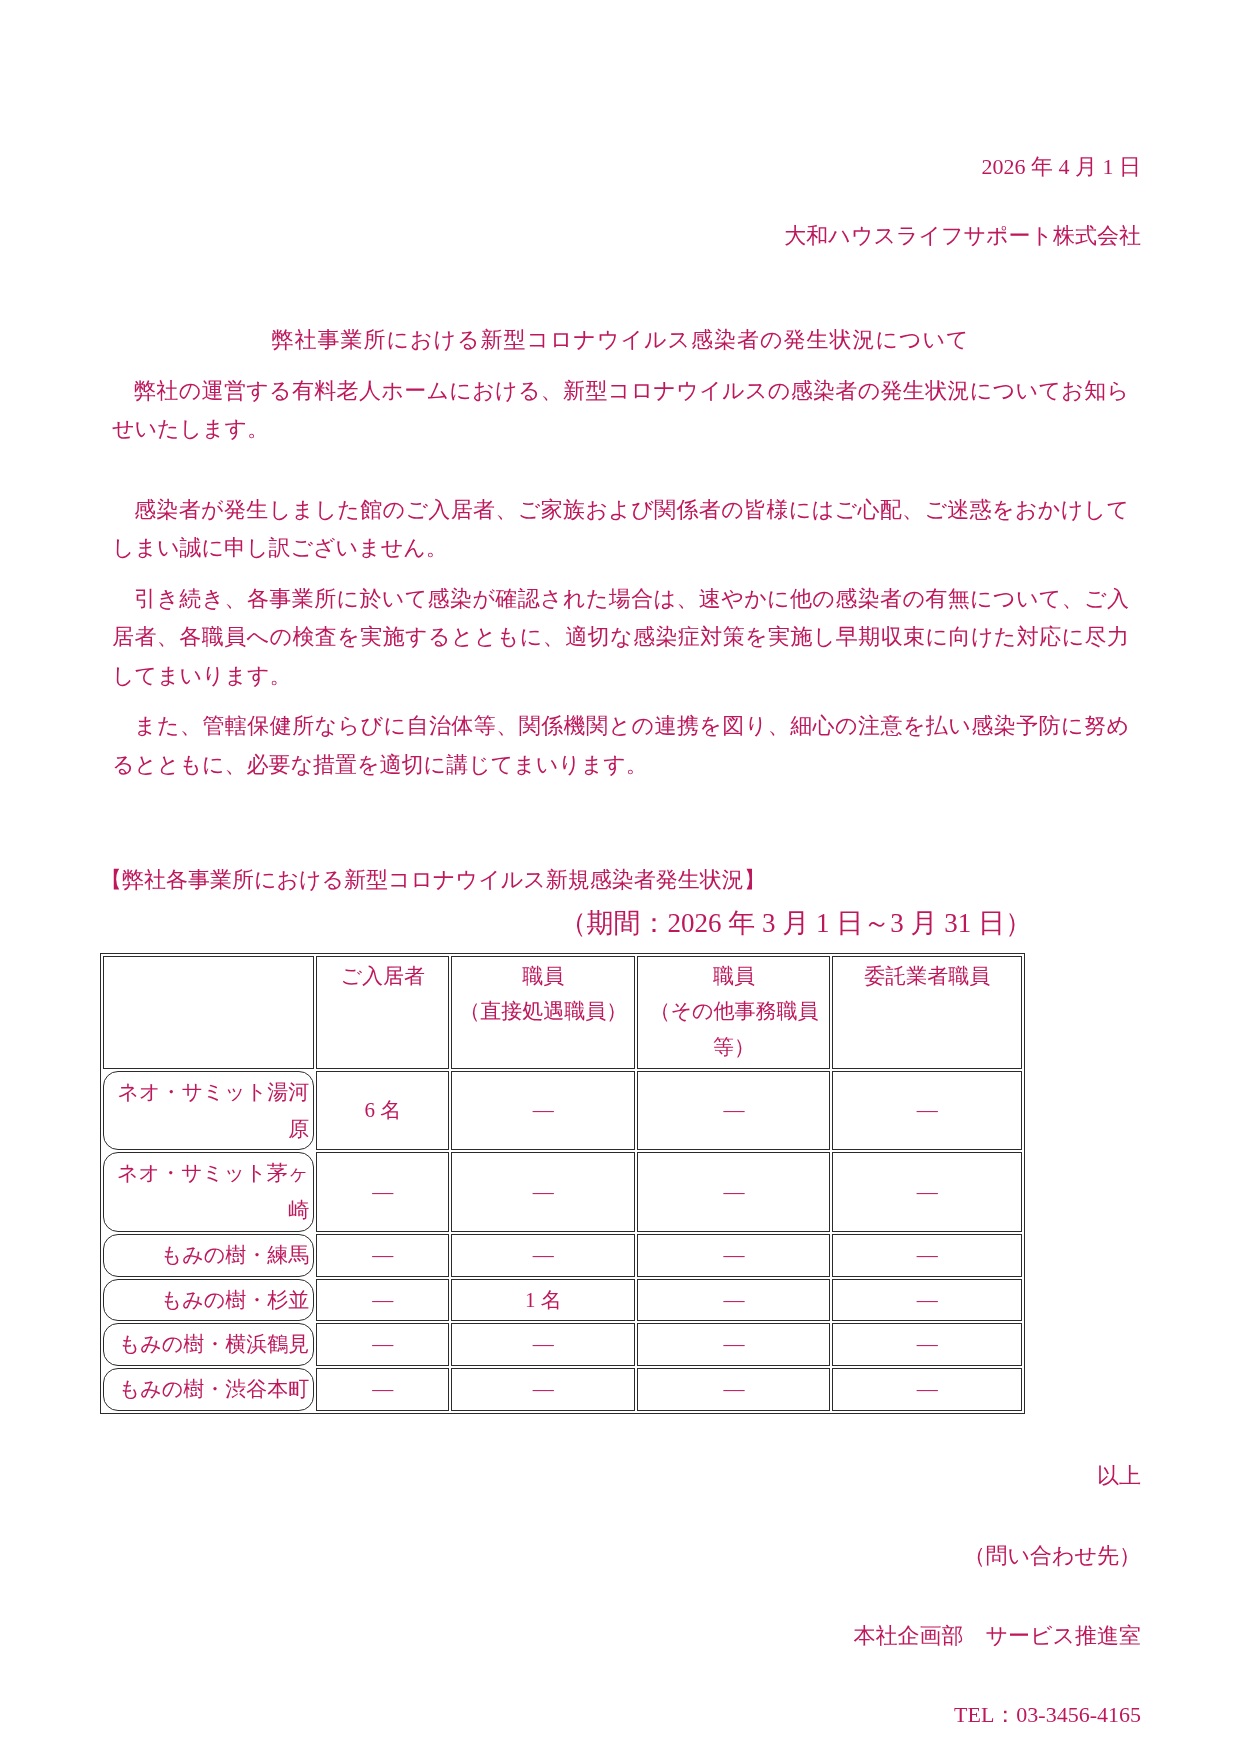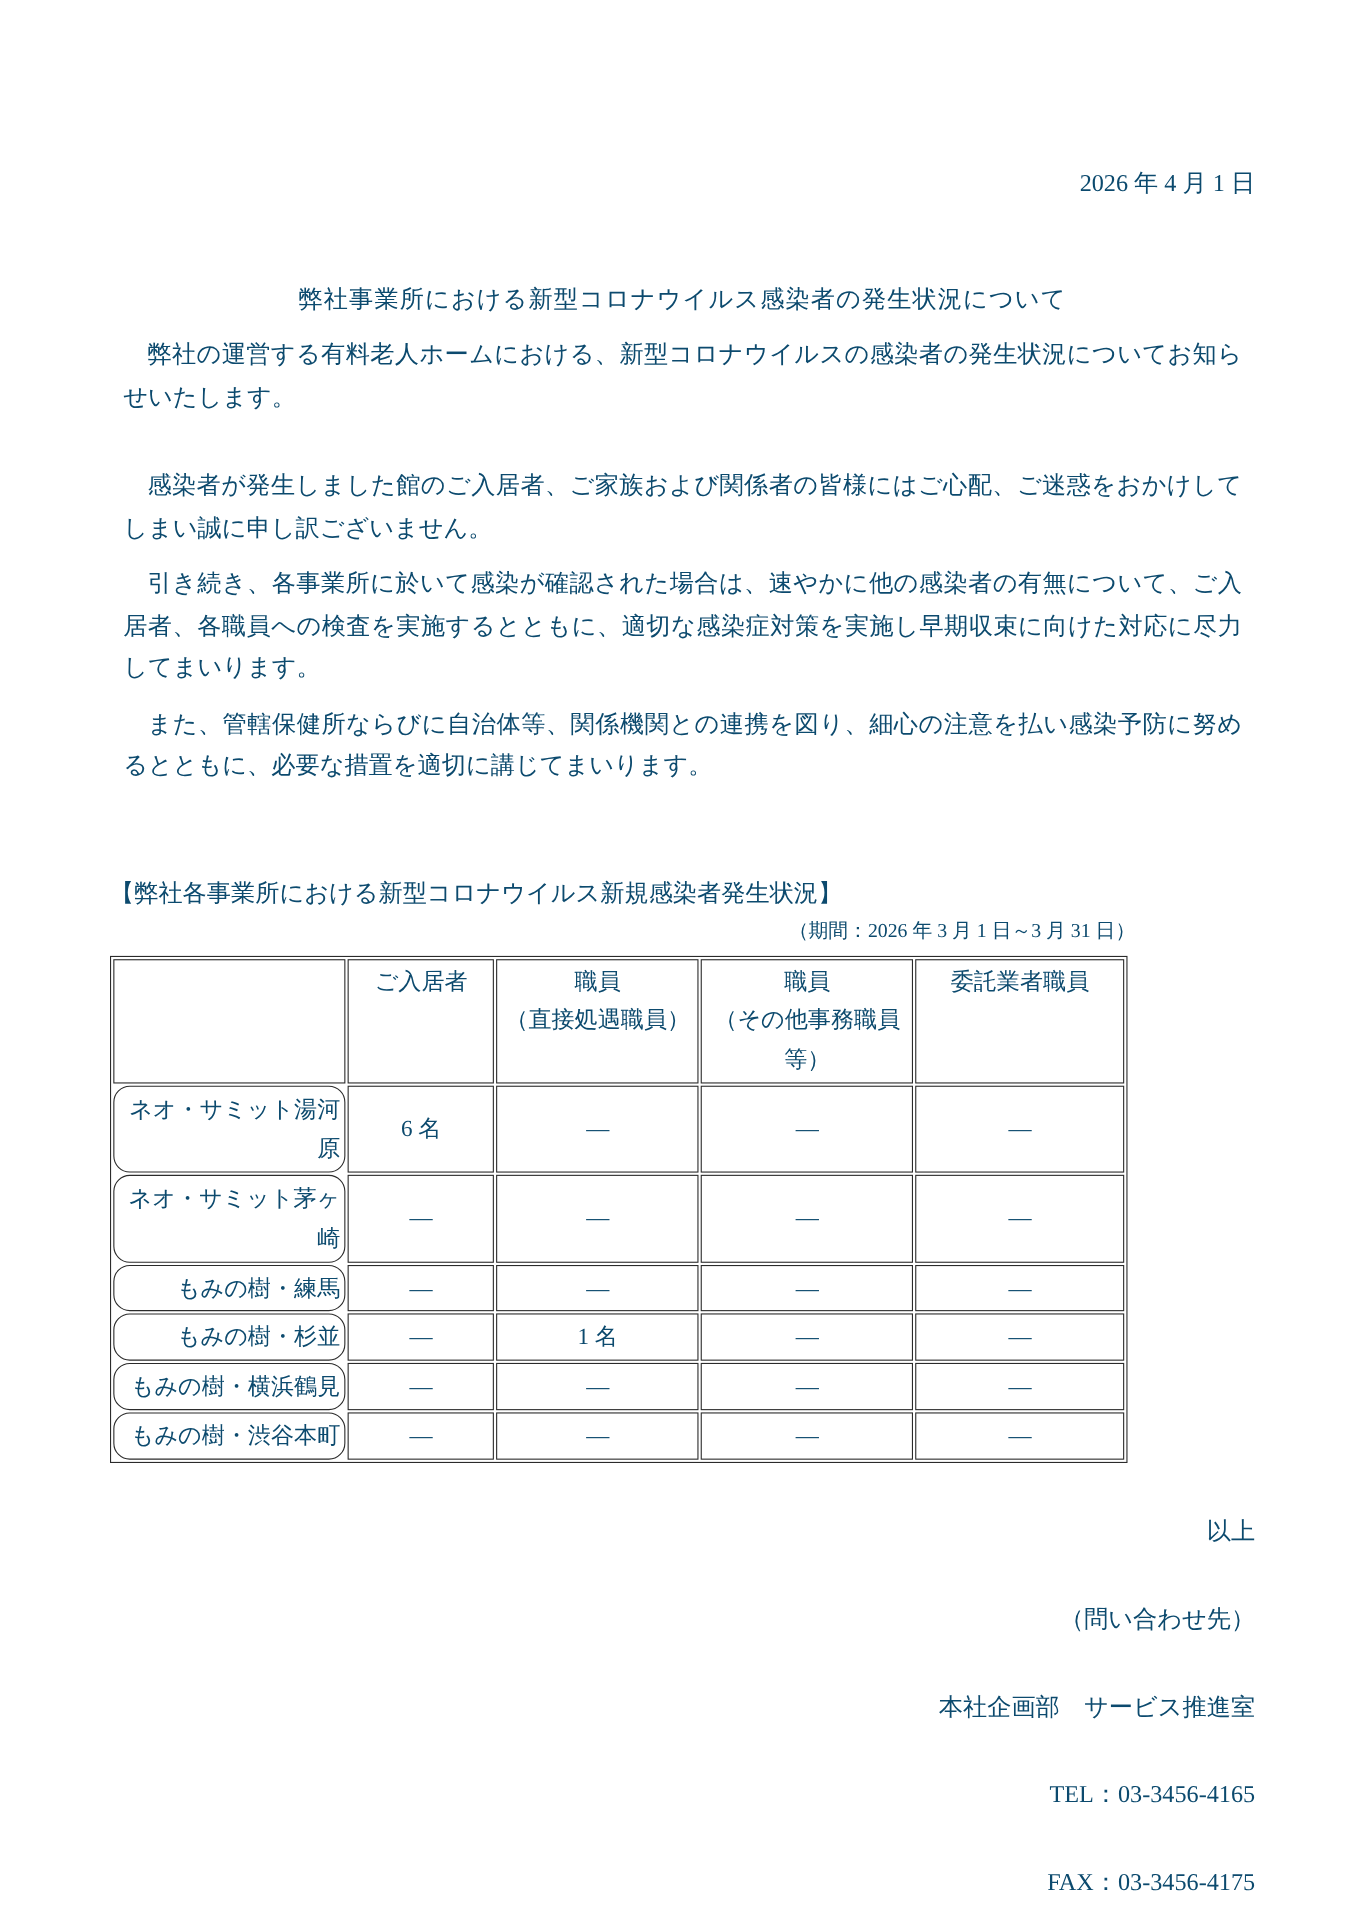--- a/index.html
+++ b/index.html
@@ -9,21 +9,21 @@
   }
   .page {
     position: relative;
     width: 1241px;
     height: 1755px;
     box-sizing: border-box;
     margin: 0 auto;
     padding: 148px 100px 0 100px;
     background: #ffffff;
     font-family: "Liberation Serif", "DejaVu Serif", serif;
-    color: #0c4a6e;
+    color: #be185d;
     font-size: 22px;
     line-height: 1.75;
   }
   .align-right { text-align: right; }
   .company-line { margin-top: 30px; }
   .doc-title {
     margin-top: 66px;
     text-align: center;
     letter-spacing: 1px;
   }
@@ -31,21 +31,21 @@
     margin: 12px;
     text-indent: 1em;
     text-align: justify;
   }
   .para-lead { margin-top: 36px; }
   .para-block { margin-top: 42px; }
   .section-heading { margin-top: 77px; }
   .period-line {
     width: 932px;
     text-align: right;
-    font-size: 18px;
+    font-size: 27px;
   }
   table.report {
     margin-top: 6px;
     width: 925px;
     border-collapse: separate;
     border-spacing: 2px;
     border: 1px solid #2b2b2b;
     font-size: 21px;
     font-weight: normal;
   }
@@ -68,20 +68,21 @@
   .contact-block { margin-top: 42px; }
   .contact-block > div { line-height: 1.75; margin-top: 41px; }
 </style>
 </head>
 <body>
 
 <div class="page">
 
   <div class="align-right">2026 年 4 月 1 日</div>
 
+  <div class="align-right company-line">大和ハウスライフサポート株式会社</div>
 
   <div class="doc-title">弊社事業所における新型コロナウイルス感染者の発生状況について</div>
 
   <p class="para para-lead">弊社の運営する有料老人ホームにおける、新型コロナウイルスの感染者の発生状況についてお知らせいたします。</p>
 
   <div class="para-block">
     <p class="para">感染者が発生しました館のご入居者、ご家族および関係者の皆様にはご心配、ご迷惑をおかけしてしまい誠に申し訳ございません。</p>
     <p class="para">引き続き、各事業所に於いて感染が確認された場合は、速やかに他の感染者の有無について、ご入居者、各職員への検査を実施するとともに、適切な感染症対策を実施し早期収束に向けた対応に尽力してまいります。</p>
     <p class="para">また、管轄保健所ならびに自治体等、関係機関との連携を図り、細心の注意を払い感染予防に努めるとともに、必要な措置を適切に講じてまいります。</p>
   </div>

